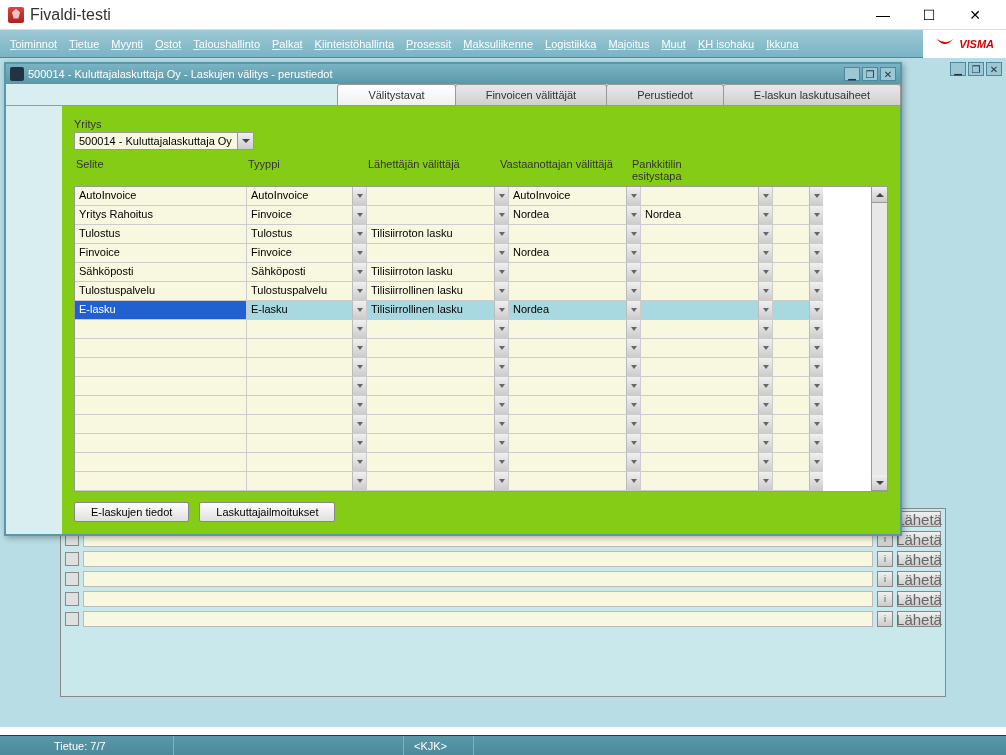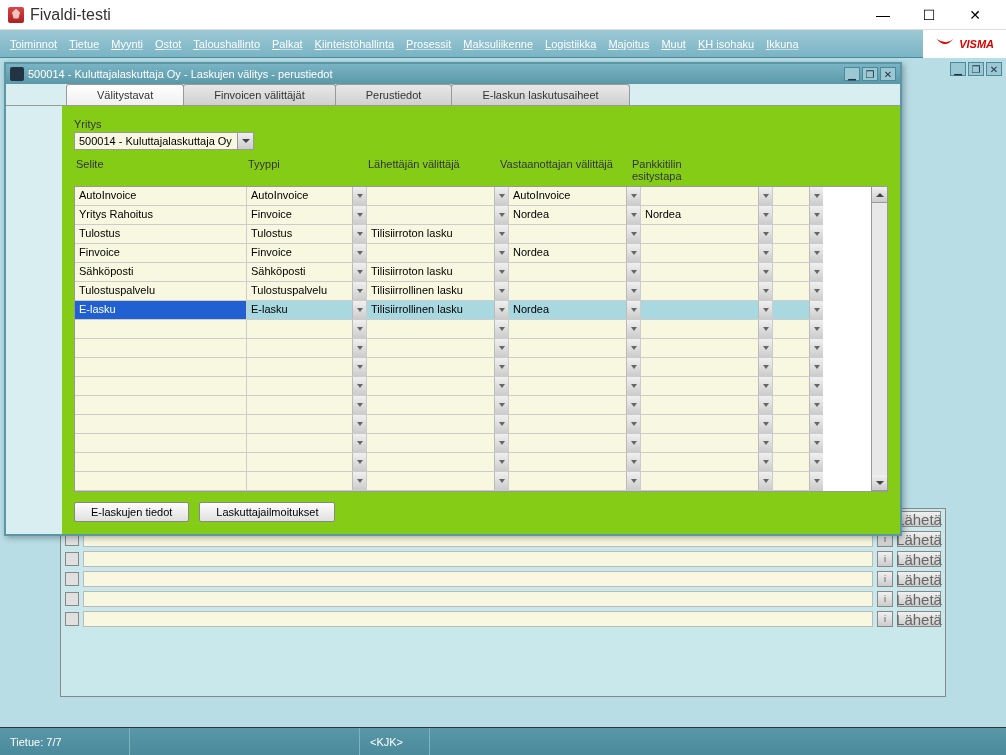--- a/index.html
+++ b/index.html
@@ -37,21 +37,21 @@
 
 
 .subwindow { position: absolute; left: 4px; top: 4px; width: 898px; background: #d8eef0; border: 2px solid #5a98a8; box-shadow: 2px 2px 6px rgba(0,0,0,0.3); }
 .sub-titlebar { height: 20px; background: linear-gradient(#7ab4c4, #5a98a8); color: #fff; display: flex; align-items: center; justify-content: space-between; padding: 0 4px; font-size: 11px; }
 .sub-title-left { display: flex; align-items: center; gap: 4px; }
 .sub-icon { width: 14px; height: 14px; background: #234; border-radius: 2px; }
 .sub-controls { display: flex; gap: 2px; }
 .sub-ctrl-btn { width: 16px; height: 14px; background: #9cc8d4; border: 1px solid #4a8a9a; font-size: 10px; display: flex; align-items: center; justify-content: center; color: #234; }
 
 
-.tabs { display: flex; background: #d8eef0; padding-left: 60px; border-bottom: 1px solid #999; }
+.tabs { display: flex; background: #d8eef0; border-bottom: 1px solid #999; justify-content: flex-end; }
 .tab { padding: 4px 30px; background: linear-gradient(#e8e8e8, #d0d0d0); border: 1px solid #999; border-bottom: none; margin-right: -1px; color: #333; border-radius: 3px 3px 0 0; }
 .tab.active { background: linear-gradient(#fff, #f0f0f0); font-weight: normal; }
 
 
 .content-panel { background: #84cc16; padding: 8px 12px 12px; min-height: 400px; }
 .field-label { color: #333; margin-bottom: 2px; margin-top: 4px; }
 .dropdown { background: #f8f8e0; border: 1px solid #999; padding: 2px 18px 10px 4px; position: relative; display: inline-block; min-width: 180px; height: 18px; }
 .dd-arrow { position: absolute; right: 0; top: 0; width: 16px; height: 16px; background: linear-gradient(#f0f0f0, #ccc); border-left: 1px solid #999; display: flex; align-items: center; justify-content: center; }
 .dd-arrow::after { content: ''; border-left: 4px solid transparent; border-right: 4px solid transparent; border-top: 4px solid #444; }
 
@@ -91,21 +91,21 @@
 .bg-row { display: flex; align-items: center; height: 20px; padding: 0 4px; gap: 4px; }
 .bg-checkbox { width: 14px; height: 14px; background: #e0e0e0; border: 1px solid #888; }
 .bg-field { flex: 1; height: 16px; background: #f8f8e0; border: 1px solid #bbb; }
 .bg-ibtn { width: 16px; height: 16px; background: linear-gradient(#f0f0f0,#ccc); border: 1px solid #888; font-size: 9px; display: flex; align-items: center; justify-content: center; color: #555; }
 .bg-send { width: 44px; height: 16px; background: linear-gradient(#f0f0f0,#ccc); border: 1px solid #888; font-size: 15px; display: flex; align-items: center; justify-content: center; color: #666; }
 
 
 .outer-controls { position: absolute; right: 4px; top: 4px; display: flex; gap: 2px; }
 
 
-.statusbar { position: absolute; bottom: 0; left: 0; right: 0; height: 28px; background: linear-gradient(#5a98a8, #4a8a9a); color: #fff; display: flex; align-items: center; font-size: 11px; border-top: 1px solid #333; }
+.statusbar { position: absolute; bottom: 0; left: 0; right: 0; height: 20px; background: linear-gradient(#5a98a8, #4a8a9a); color: #fff; display: flex; align-items: center; font-size: 11px; border-top: 1px solid #333; padding-left: 44px; }
 .status-seg { padding: 0 10px; border-right: 1px solid #7ab4c4; height: 100%; display: flex; align-items: center; }
 </style>
 </head>
 <body>
 
 <div class="titlebar">
   <div class="titlebar-left">
     <div class="java-icon"></div>
     <span class="title-text">Fivaldi-testi</span>
   </div>

